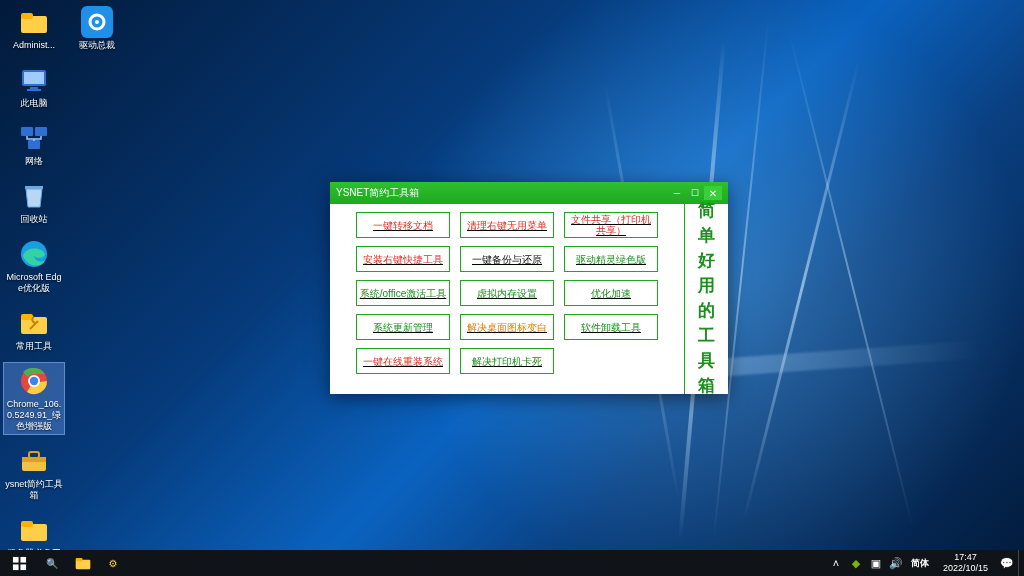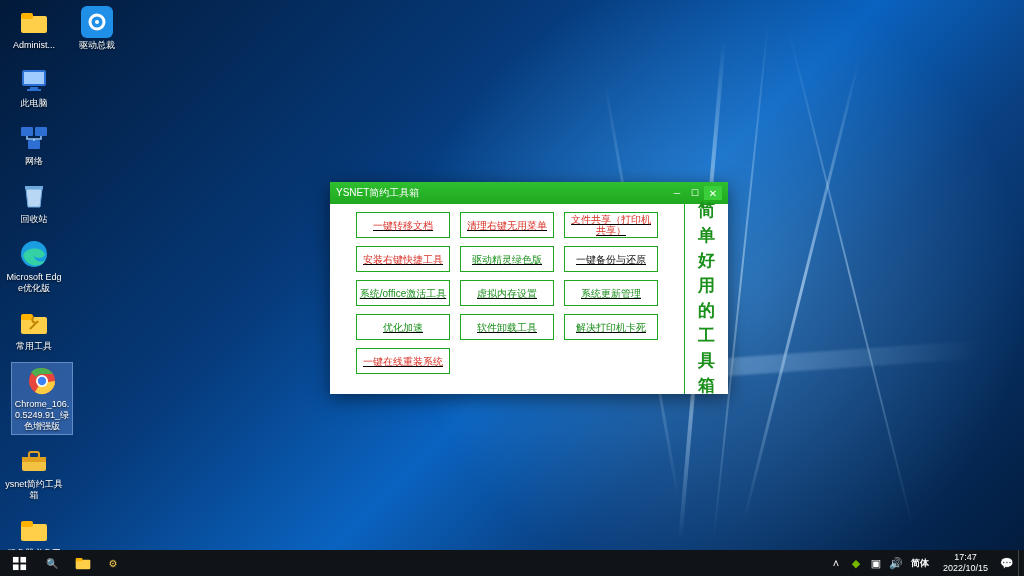--- a/index.html
+++ b/index.html
@@ -19,21 +19,21 @@
   .s4 { left:800px; top:60px; width:3px; height:460px; transform: skewX(-14deg); opacity:.7;}
   .s5 { left:850px; top:30px; width:2px; height:500px; transform: skewX(14deg); opacity:.5;}
   .hplane { position:absolute; left:420px; top:360px; width:560px; height:18px; background: linear-gradient(90deg, rgba(255,255,255,0) 0%, rgba(180,220,255,0.35) 50%, rgba(255,255,255,0) 100%); transform: rotate(-4deg); filter: blur(1px); }
 
   
   .desktop-icons { position:absolute; left:4px; top:4px; display:flex; flex-direction:column; gap:9px; }
   .dicon { width:60px; display:flex; flex-direction:column; align-items:center; cursor:pointer; padding:2px 0; }
   .dicon .glyph { width:32px; height:32px; display:flex; align-items:center; justify-content:center; }
   .dicon .glyph svg { width:32px; height:32px; }
   .dicon .lbl { color:#fff; font-size:9px; text-align:center; line-height:11px; text-shadow:0 1px 2px rgba(0,0,0,.8); margin-top:2px; max-width:58px; word-break:break-all; }
-  .dicon.sel { background: rgba(120,170,255,0.35); outline:1px solid rgba(160,200,255,0.6);margin-left:8px; }
+  .dicon.sel { background: rgba(120,170,255,0.35); outline:1px solid rgba(160,200,255,0.6); }
 
   
   .win { position:absolute; left:330px; top:182px; width:398px; height:212px; background:#fff; box-shadow:0 4px 18px rgba(0,0,0,.5); }
   .titlebar { height:22px; background: linear-gradient(180deg,#2fbf2f,#1fa81f); display:flex; align-items:center; padding:0 6px; }
   .titlebar .ttl { color:#fff; font-size:10px; flex:1; }
   .titlebar .wbtn { width:18px; height:14px; display:flex; align-items:center; justify-content:center; color:#fff; font-size:10px; cursor:pointer; }
   .wbtn.min::before { content:"─"; font-size:9px; }
   .wbtn.max::before { content:"☐"; font-size:9px; }
   .wbtn.cls { background:#3bce3b; }
   .wbtn.cls::before { content:"✕"; font-size:10px; }
@@ -181,29 +181,30 @@
     <div class="wbtn min"></div>
     <div class="wbtn max"></div>
     <div class="wbtn cls"></div>
   </div>
   <div class="body">
     <div class="grid">
       <div class="tool c-red">一键转移文档</div>
       <div class="tool c-red">清理右键无用菜单</div>
       <div class="tool c-red">文件共享（打印机共享）</div>
       <div class="tool c-red">安装右键快捷工具</div>
+      <div class="tool c-blk">一键备份与还原</div>
       <div class="tool c-grn">驱动精灵绿色版</div>
-      <div class="tool c-blk">一键备份与还原</div>
       <div class="tool c-grn">系统/office激活工具</div>
       <div class="tool c-grn">虚拟内存设置</div>
+      <div class="tool c-grn">优化加速</div>
       <div class="tool c-grn">系统更新管理</div>
-      <div class="tool c-grn">优化加速</div>
+      <div class="tool c-org">解决桌面图标变白</div>
       <div class="tool c-grn">软件卸载工具</div>
+      <div class="tool c-red">一键在线重装系统</div>
       <div class="tool c-grn">解决打印机卡死</div>
-      <div class="tool c-red">一键在线重装系统</div>
     </div>
     <div class="aside">
       <span>简</span>
       <span>单</span>
       <span>好</span>
       <span>用</span>
       <span>的</span>
       <span>工</span>
       <span>具</span>
       <span>箱</span>

